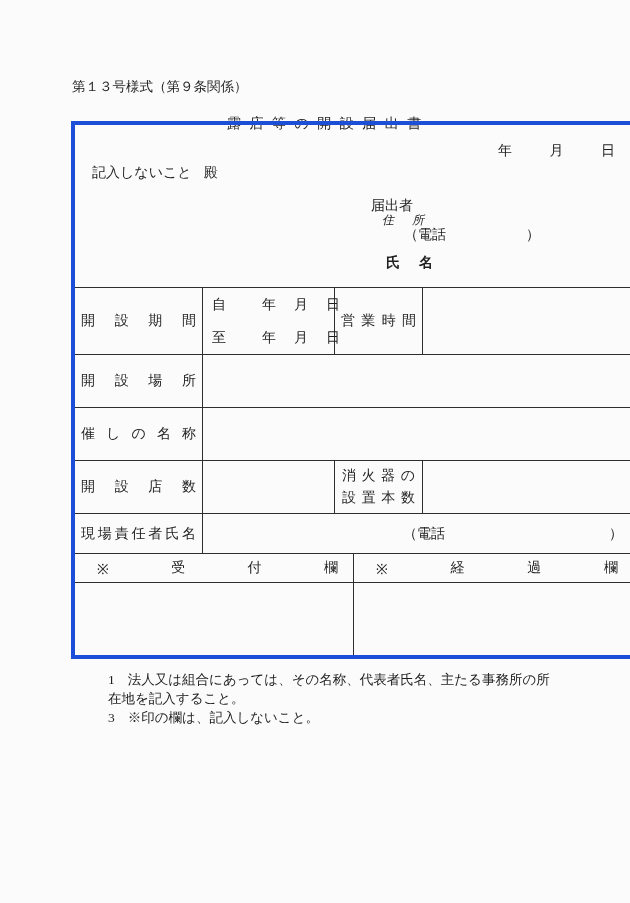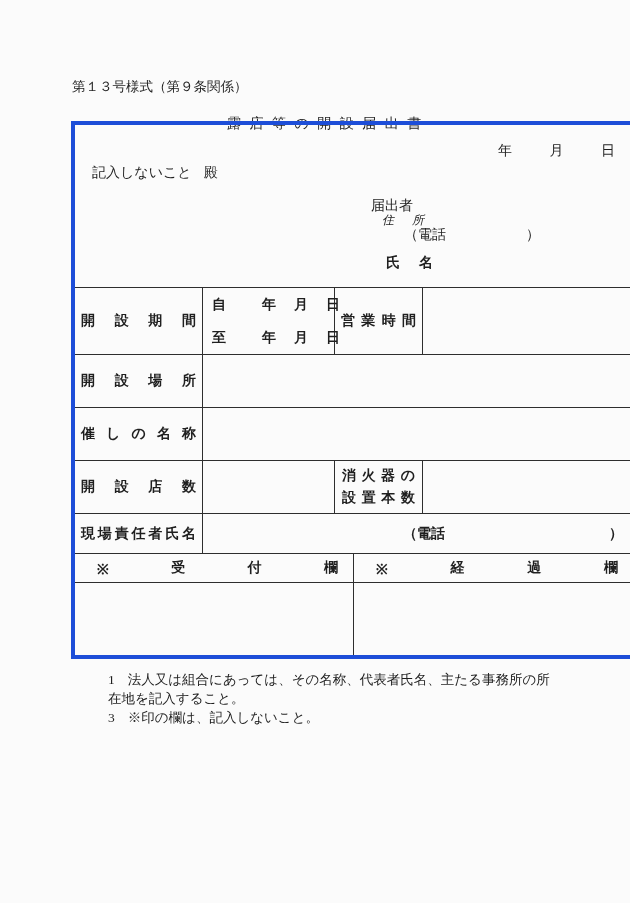--- a/index.html
+++ b/index.html
@@ -27,21 +27,21 @@
   }
   .sec-header{position:relative;height:162px;flex:none;}
   .sec-header .date-line{position:absolute;top:17px;right:18px;font-size:14px;word-spacing:9px;}
   .sec-header .addressee{position:absolute;left:17px;top:39px;font-size:14px;word-spacing:2.5px;}
   .sec-header .notifier{position:absolute;left:296px;top:60px;font-size:14px;margin-top:12px;}
   .sec-header .addr-label{position:absolute;left:307px;top:87px;font-size:12px;word-spacing:6px;font-style:italic;}
   .sec-header .phone-line{position:absolute;left:329px;top:101px;width:136px;display:flex;justify-content:space-between;font-size:14px;}
   .sec-header .name-label{position:absolute;left:311px;top:129px;font-size:14px;word-spacing:6px;font-weight:bold;}
 
   .row{display:flex;border-top:1px solid #2e2e2e;flex:none;box-sizing:border-box;}
-  .cell{border-right:1px solid #2e2e2e;box-sizing:border-box;font-weight:bold;}
+  .cell{border-right:1px solid #2e2e2e;box-sizing:border-box;}
   .cell.last{border-right:none;}
   .w1{width:128px;}
   .w2{width:132px;}
   .w3{width:88px;}
   .w4{flex:1;}
   .wrest{flex:1;}
 
   .label-cell{display:flex;align-items:center;font-size:14px;}
   .just{display:flex;justify-content:space-between;width:100%;padding:0 6px;box-sizing:border-box;}
 

